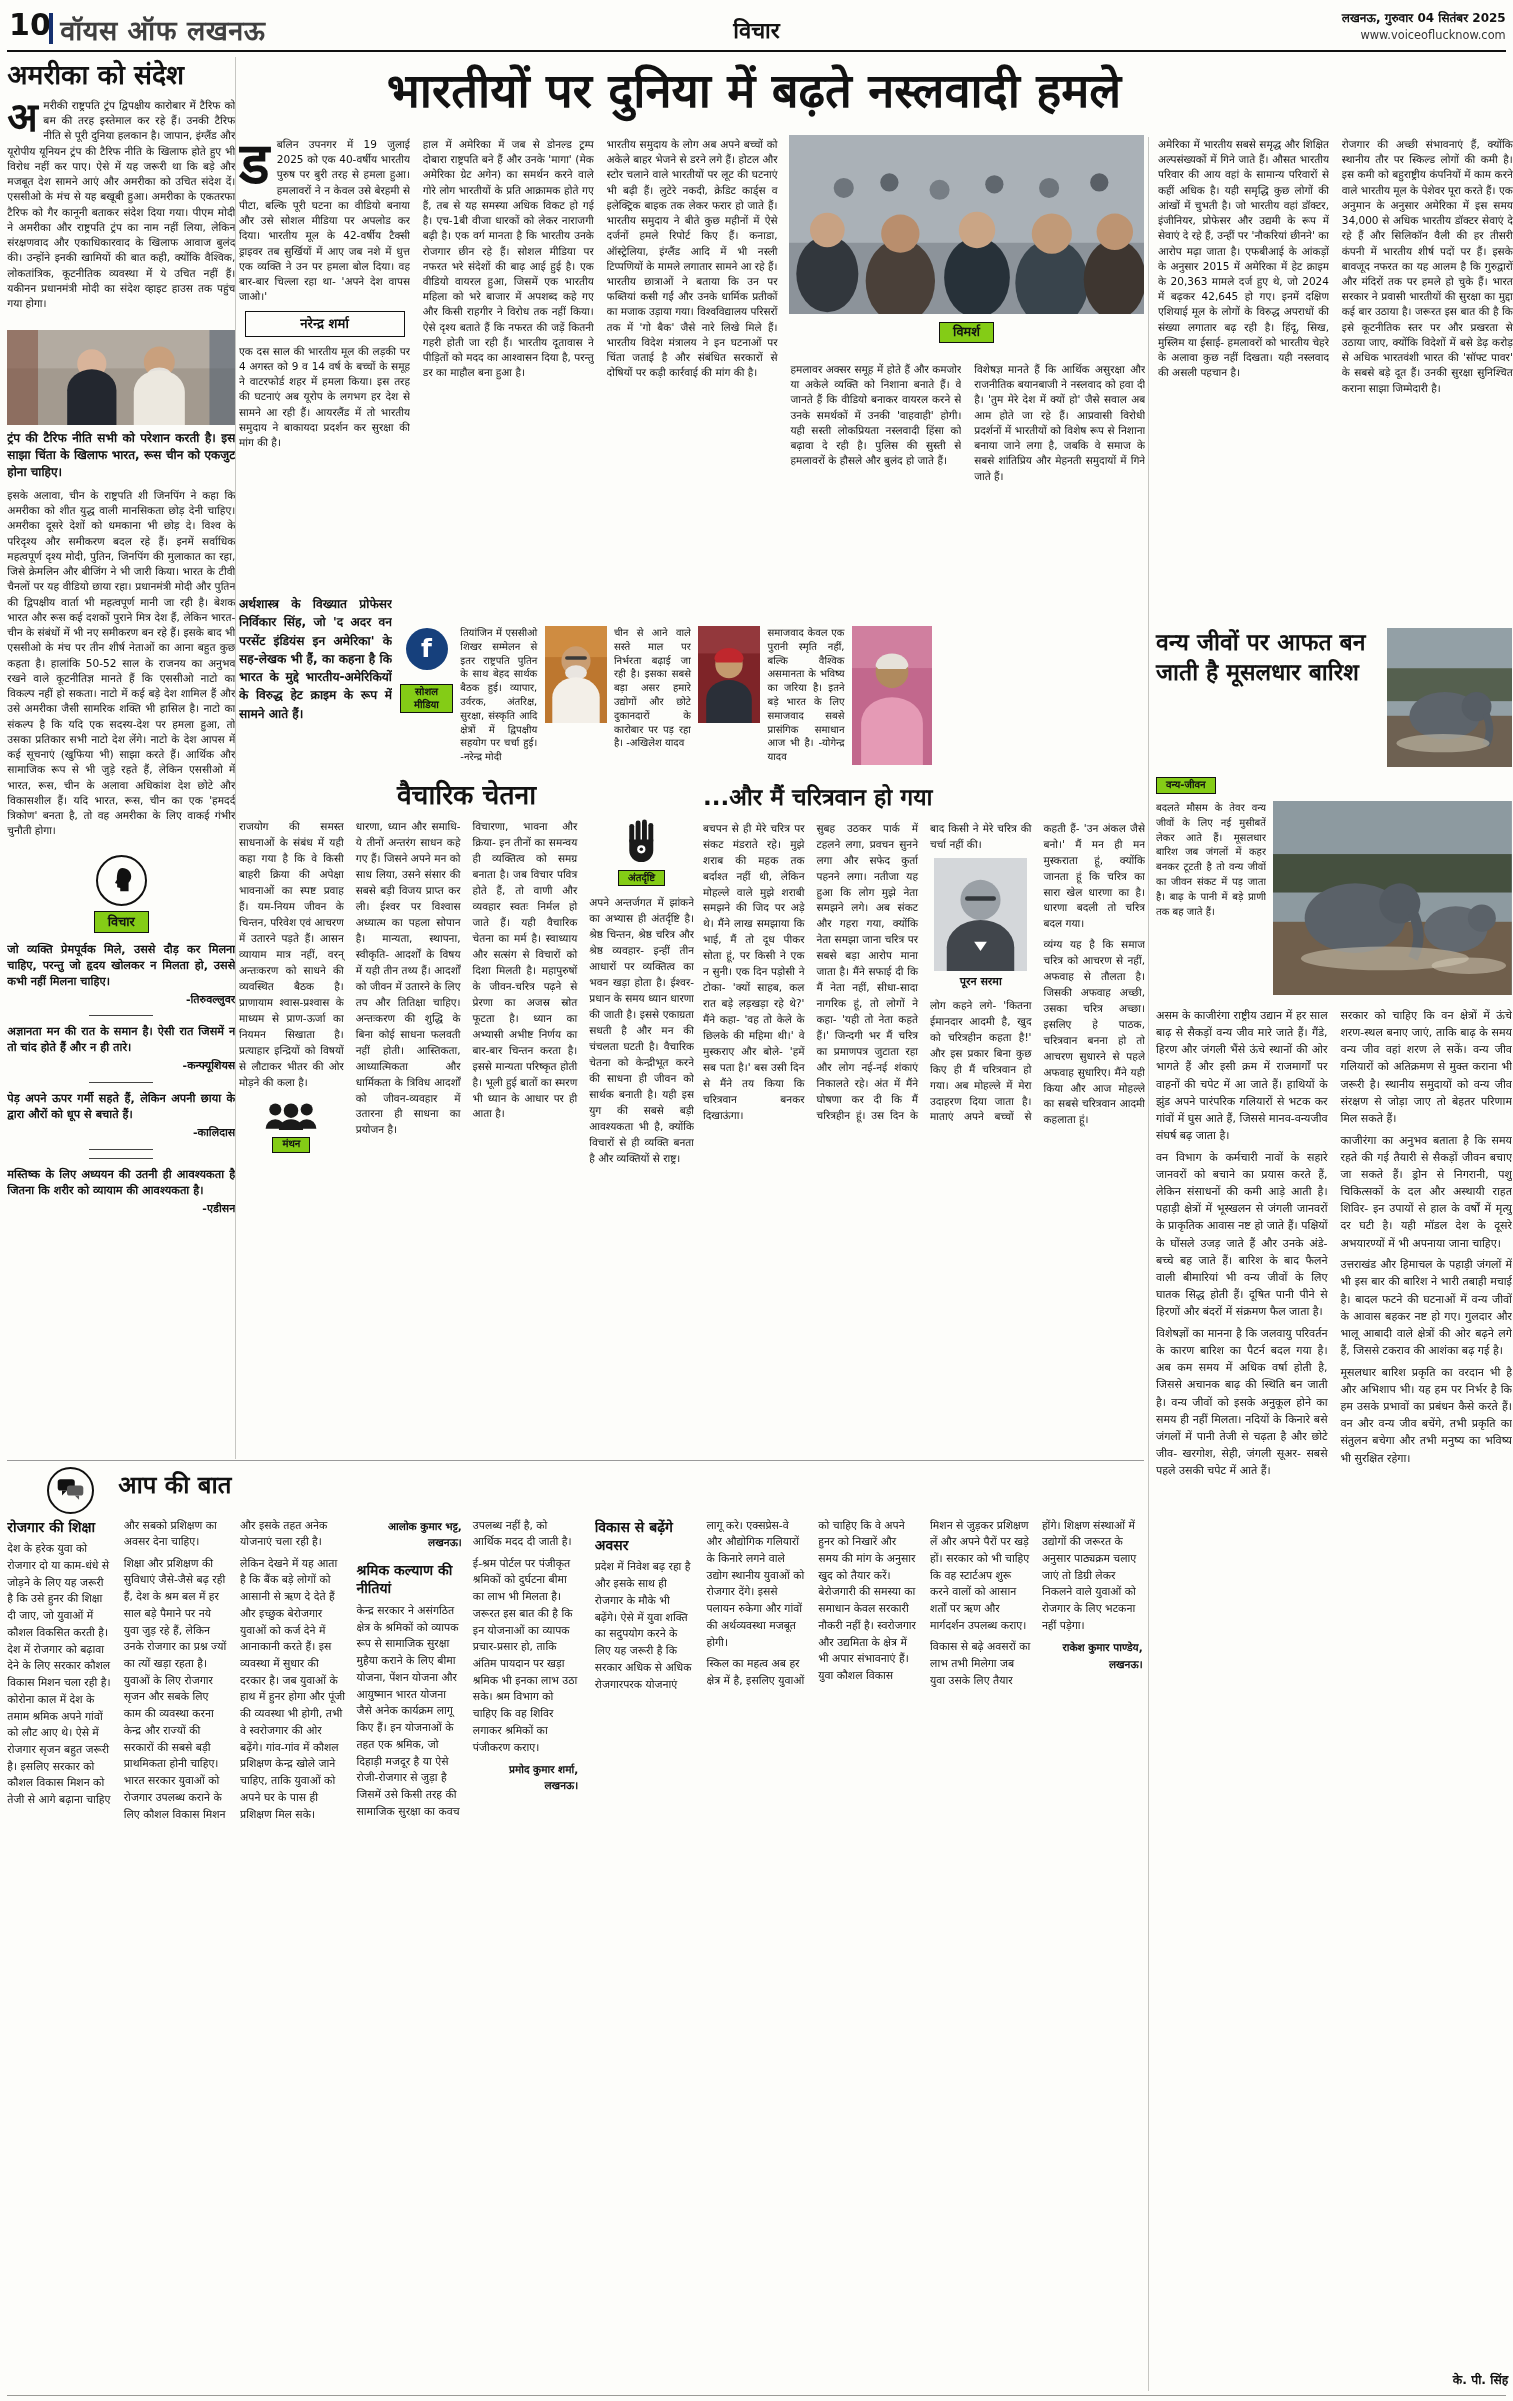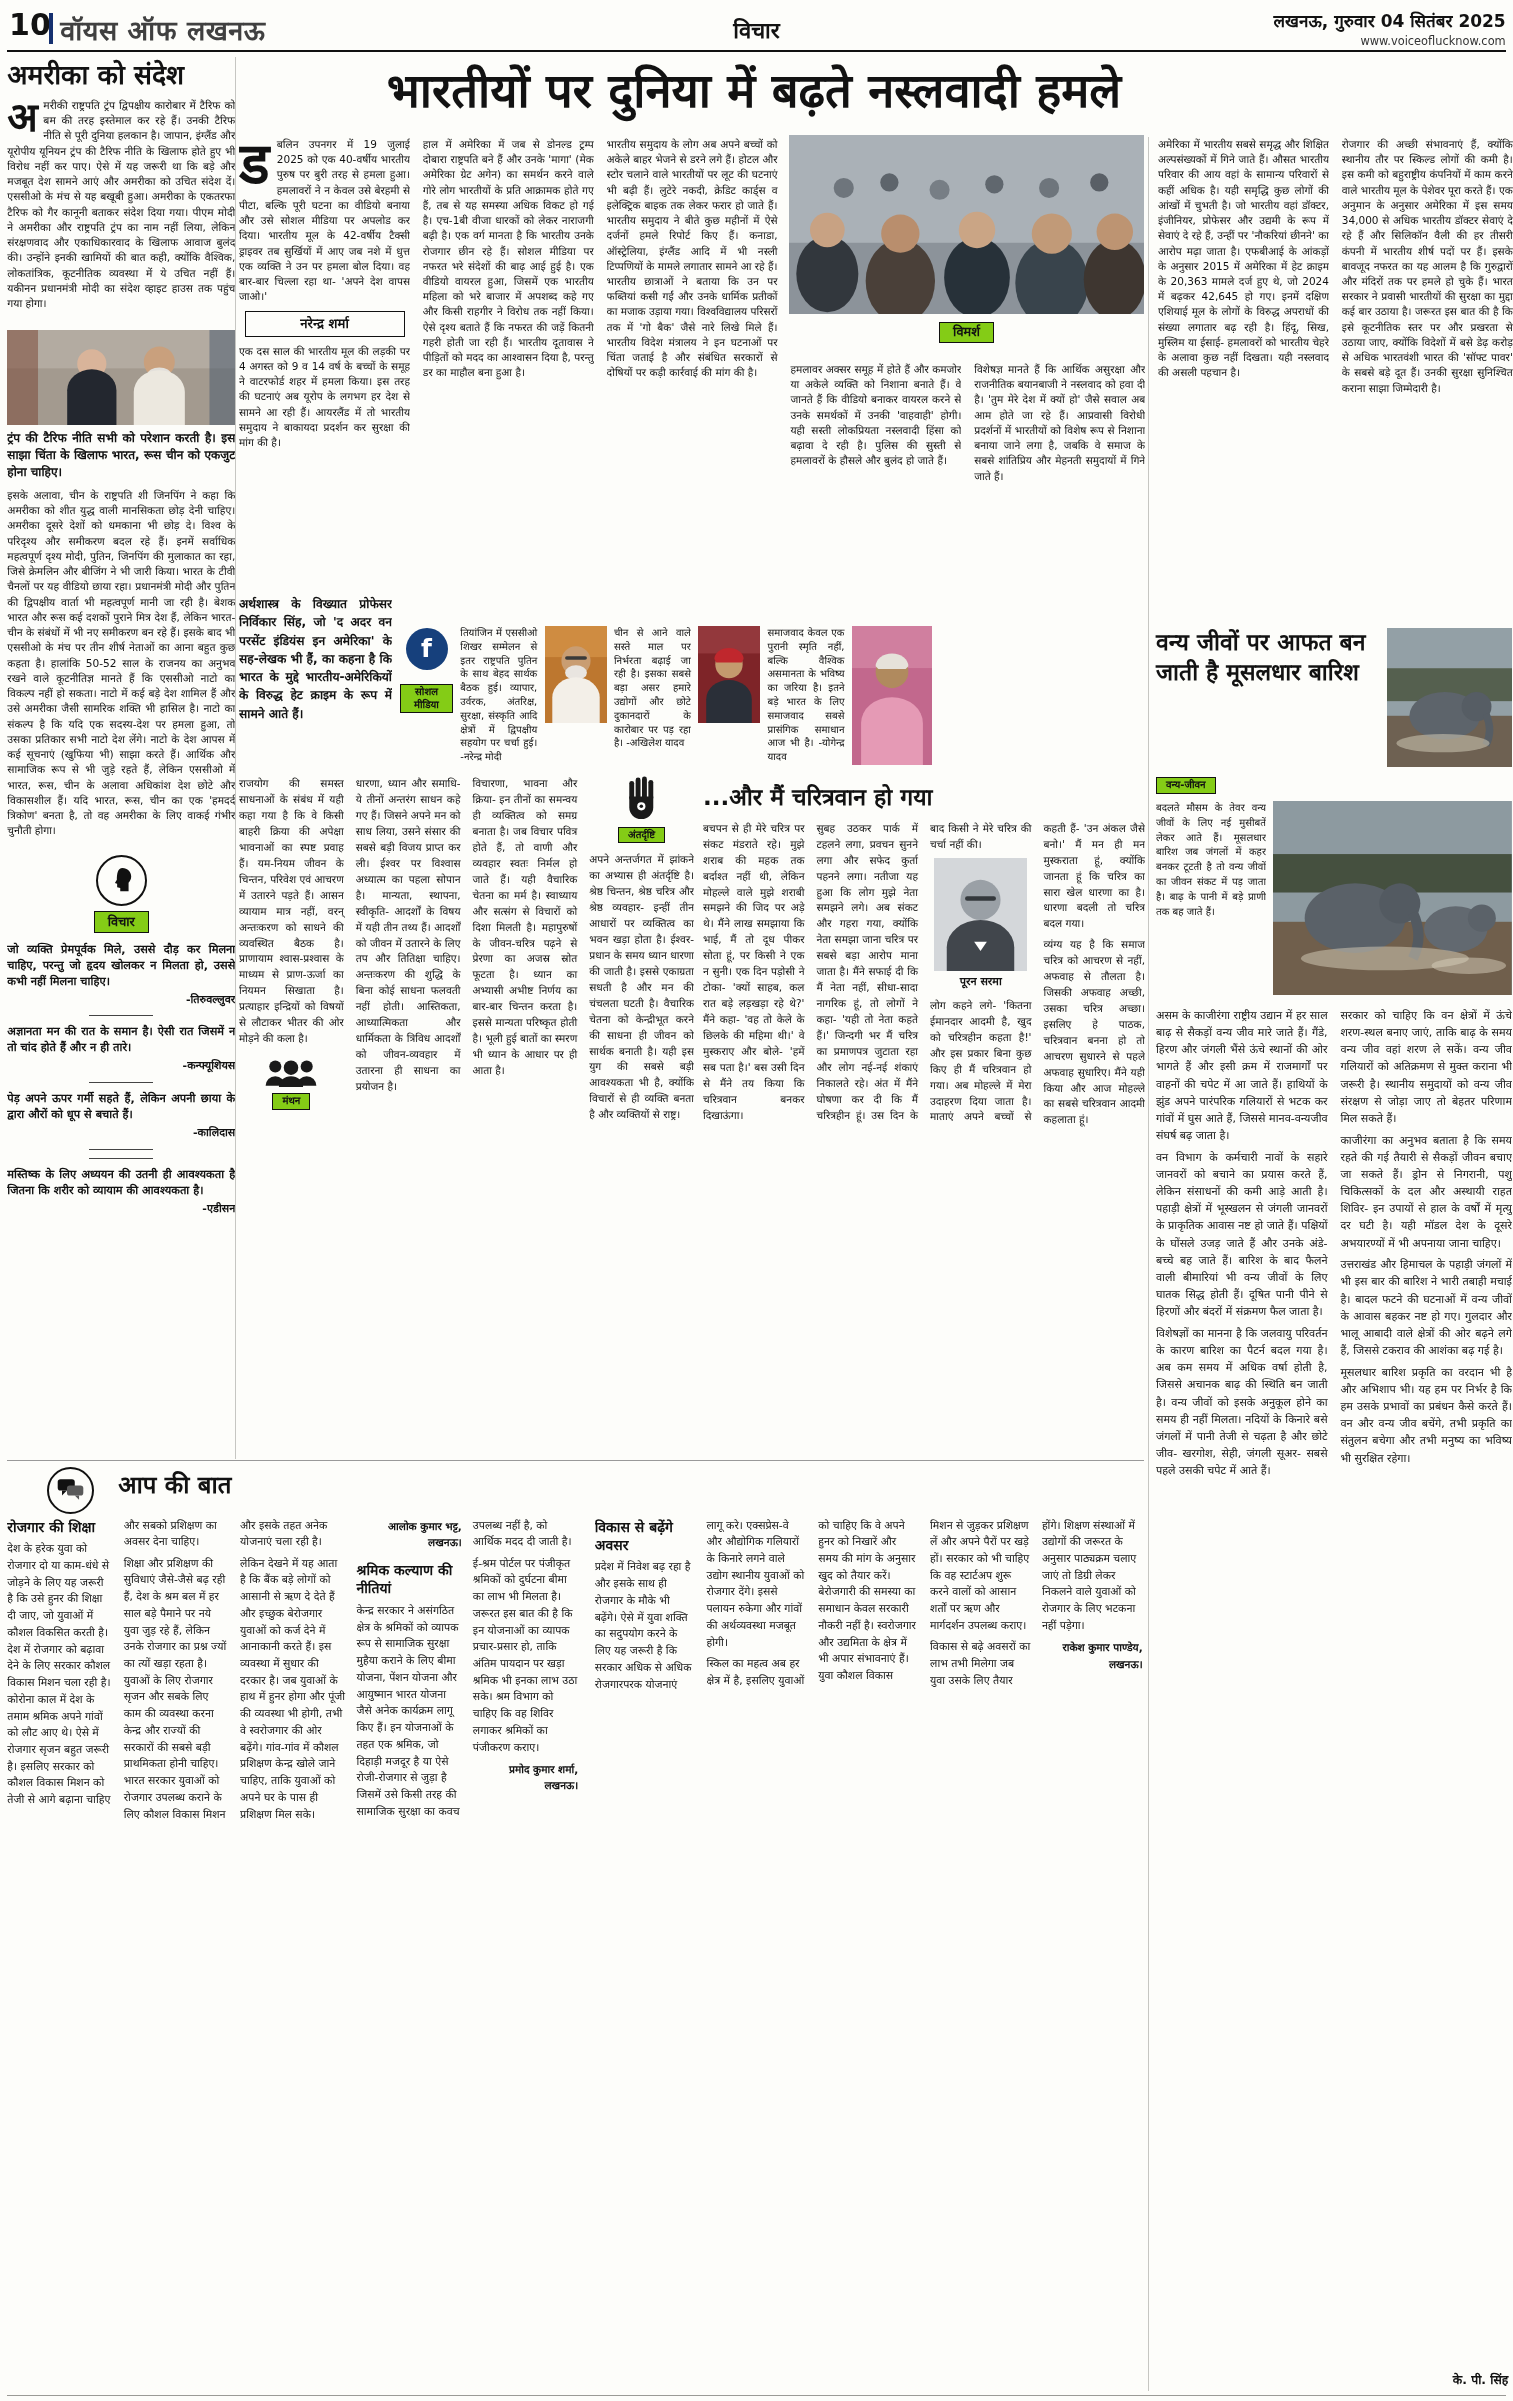--- a/index.html
+++ b/index.html
@@ -19,21 +19,21 @@
   .dropcap{float:left;font-weight:bold;font-size:40px;line-height:33px;padding:2.7px 5.5px 0 0}
   .dropcap.big{font-size:57px;line-height:47px;padding-right:7.3px}
 
   
   .hdr{left:7.3px;right:7.3px;top:5.5px;height:46px;border-bottom:2.3px solid #111}
   .pageno{position:absolute;left:1.8px;top:1.8px;font-size:30px;font-weight:bold}
   .hdr-bar{position:absolute;left:42px;top:7.3px;width:3.7px;height:31px;background:#15306f}
   .mast{position:absolute;left:53px;top:5.5px;font-size:27px;font-weight:bold;color:#404040;letter-spacing:0.5px}
   .hdr-center{position:absolute;left:50%;top:8.2px;transform:translateX(-50%);font-size:22px;font-weight:bold}
   .hdr-right{position:absolute;right:0;top:3.7px;text-align:right}
-  .hdr-date{font-size:17px;font-weight:bold}
+  .hdr-date{font-size:12px;font-weight:bold}
   .hdr-site{font-size:11.4px;color:#333;margin-top:1.8px}
 
   
   .leftrail{left:7.3px;top:57px;width:228px;height:1402px;overflow:hidden}
   .leftrail h2{font-size:26.5px;line-height:1.2;margin:1.8px 0 7.3px}
   .lr-p1{height:228px;overflow:hidden;font-size:10.6px;line-height:1.44}
   .lr-photo{width:228px;height:95px;margin:3.7px 0 5.5px}
   .lr-cap{font-size:12px;line-height:1.4;margin-bottom:7.3px}
   .lr-p2{height:354px;overflow:hidden;font-size:10.6px;line-height:1.44;margin-bottom:12.8px}
   .qicon{width:51px;height:51px;border:2.3px solid #111;border-radius:50%;margin:0 auto 5.5px;display:flex;align-items:center;justify-content:center}
@@ -249,20 +249,21 @@
         <rect width="88" height="152" fill="#c2688d"></rect>
           <rect width="88" height="46" fill="#d07f9f"></rect>
         <circle cx="44" cy="50" r="18" fill="#b08a5e"></circle>
         <path d="M26 44 a18 14 0 0 1 36 0 l-3 3 h-30 z" fill="#e6e2da"></path>
         <path d="M10 152 v-46 a34 28 0 0 1 68 0 v46 z" fill="#e59ab5"></path>
       </svg>
     </figure>
   </section>
 
   <section class="abs vaich">
+    <h2>वैचारिक चेतना</h2>
     <div class="colbody v4">
       <p>राजयोग की समस्त साधनाओं के संबंध में यही कहा गया है कि वे किसी बाहरी क्रिया की अपेक्षा भावनाओं का स्पष्ट प्रवाह हैं। यम-नियम जीवन के चिन्तन, परिवेश एवं आचरण में उतारने पड़ते हैं। आसन व्यायाम मात्र नहीं, वरन् अन्तःकरण को साधने की व्यवस्थित बैठक है। प्राणायाम श्वास-प्रश्वास के माध्यम से प्राण-ऊर्जा का नियमन सिखाता है। प्रत्याहार इन्द्रियों को विषयों से लौटाकर भीतर की ओर मोड़ने की कला है।</p>
       <div class="flowicon">
         <svg width="58" height="35" viewBox="0 0 48 28" fill="#1a1a1a">
           <circle cx="11" cy="9" r="5"></circle>
             <path d="M3 25a8 8 0 0 1 16 0z"></path>
           <circle cx="37" cy="9" r="5"></circle>
             <path d="M29 25a8 8 0 0 1 16 0z"></path>
           <circle cx="24" cy="10" r="6"></circle>
             <path d="M14 26a10 9 0 0 1 20 0z"></path>

